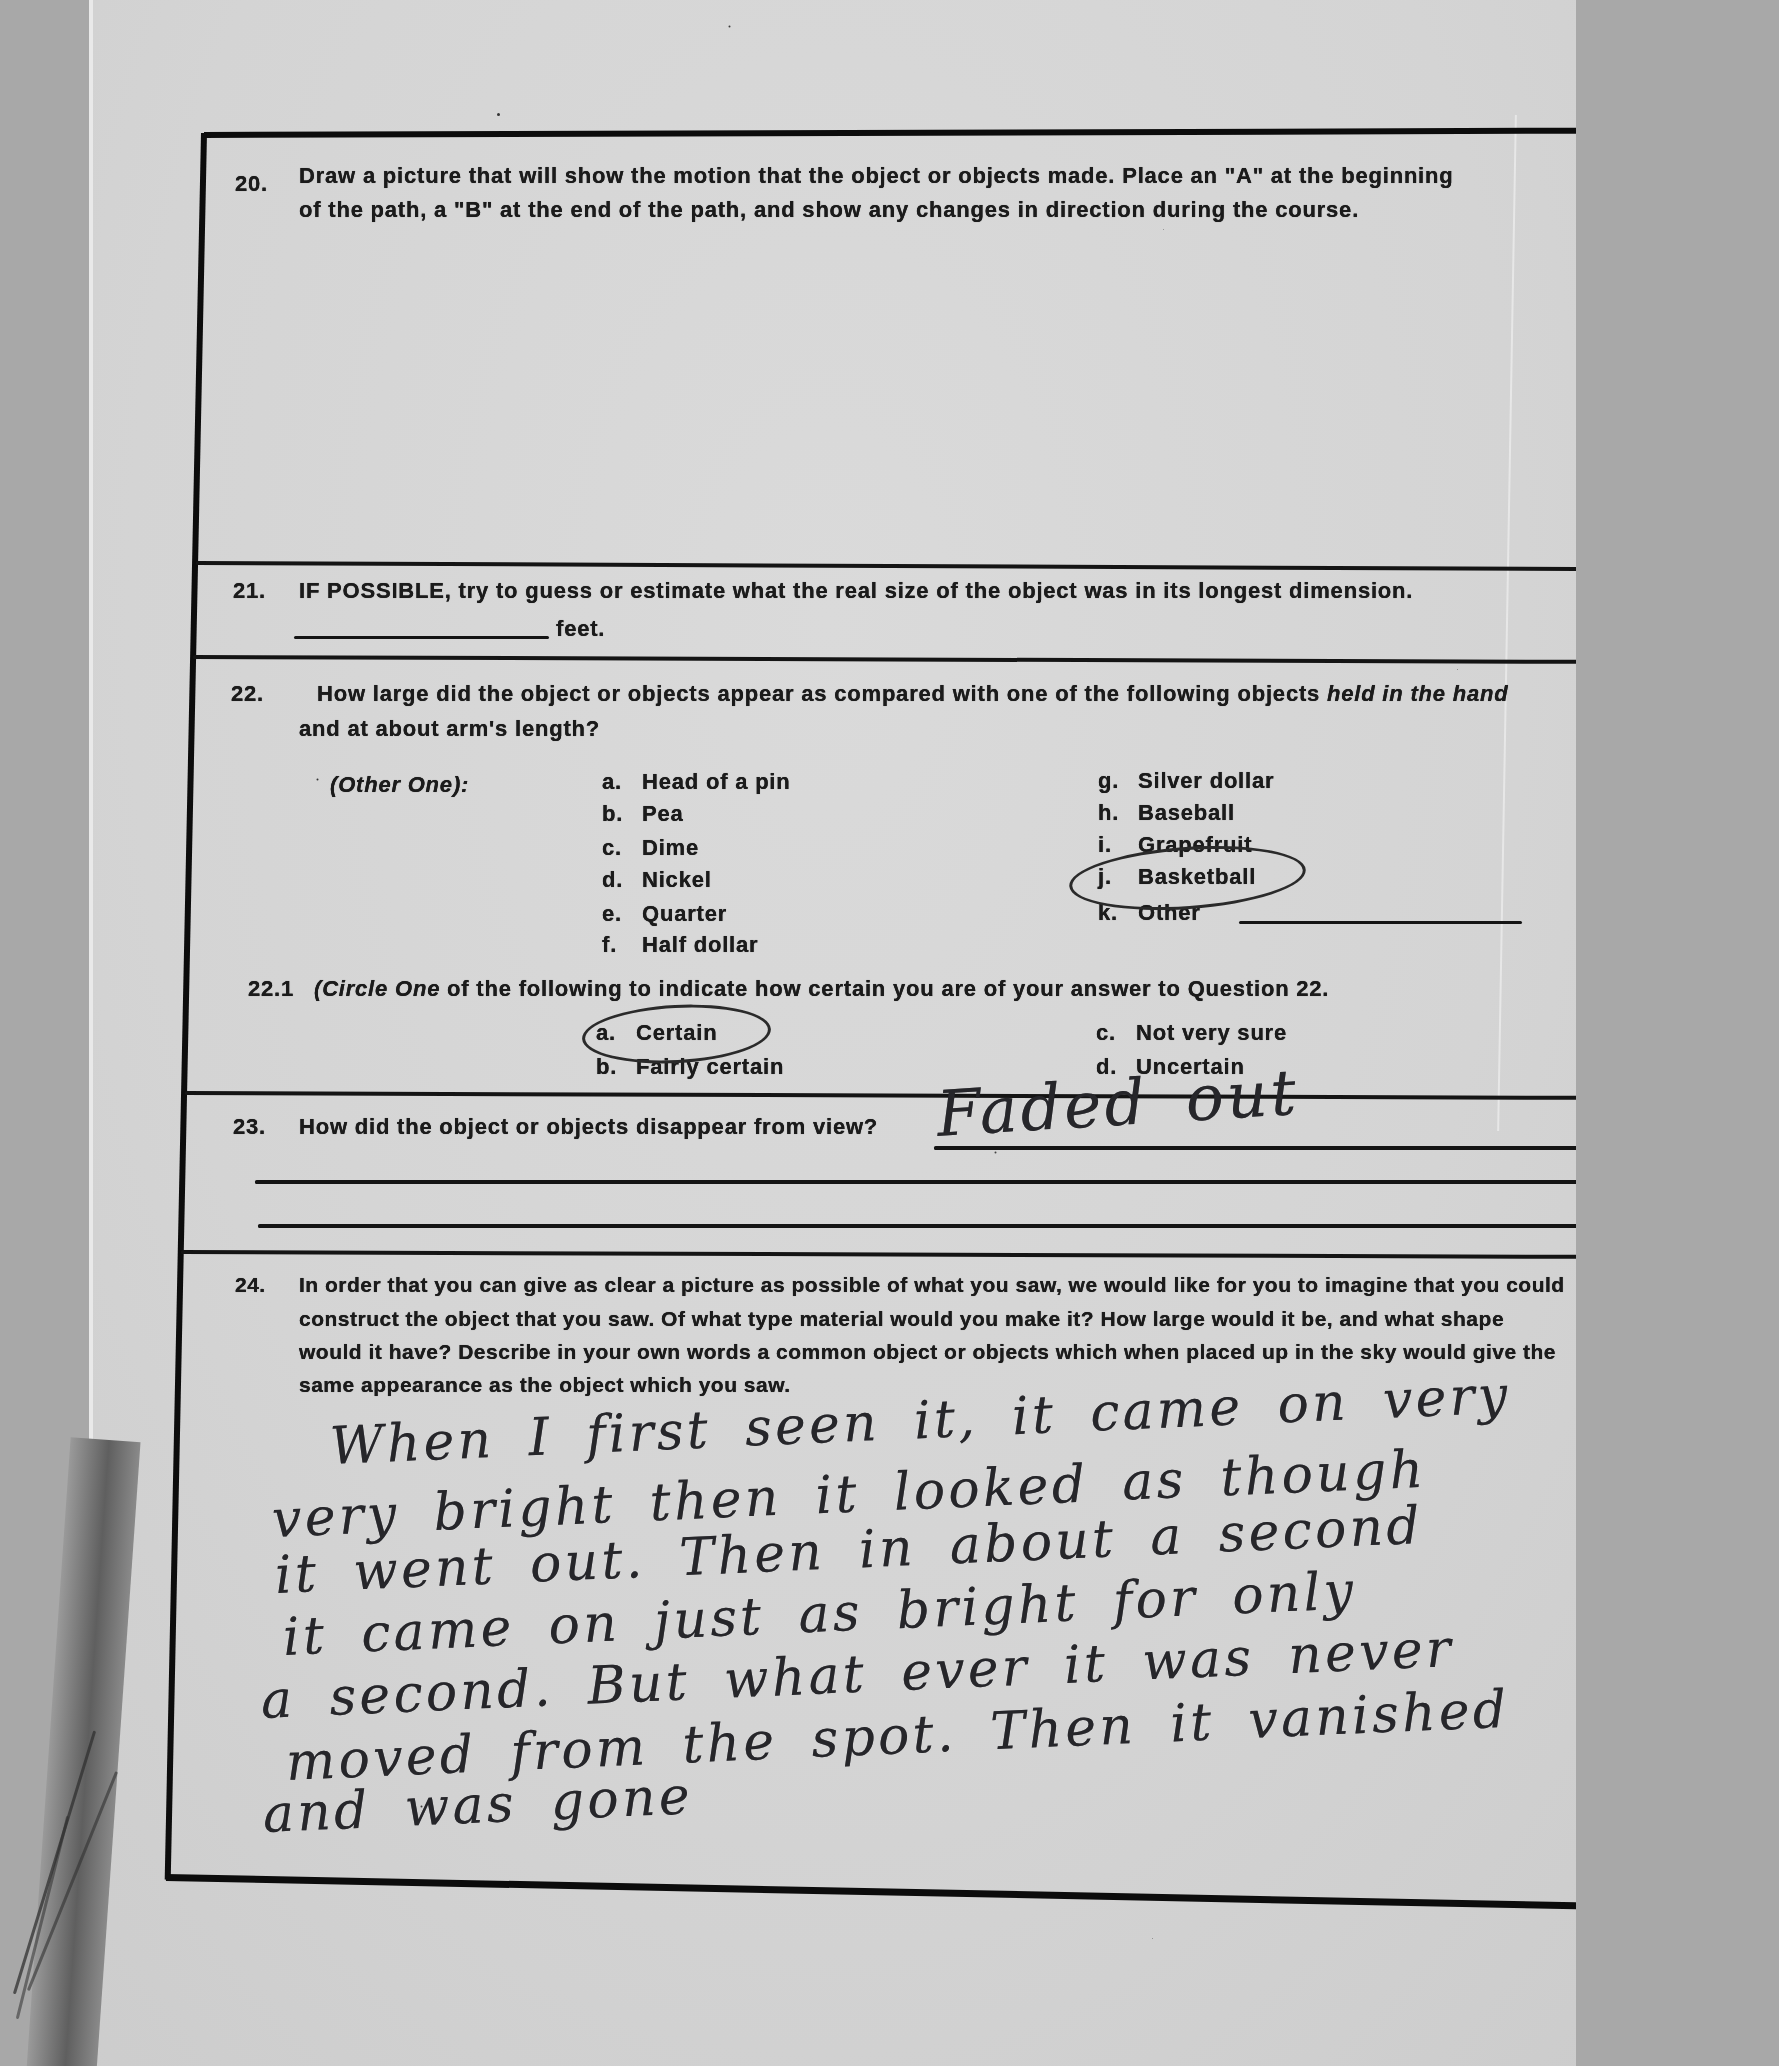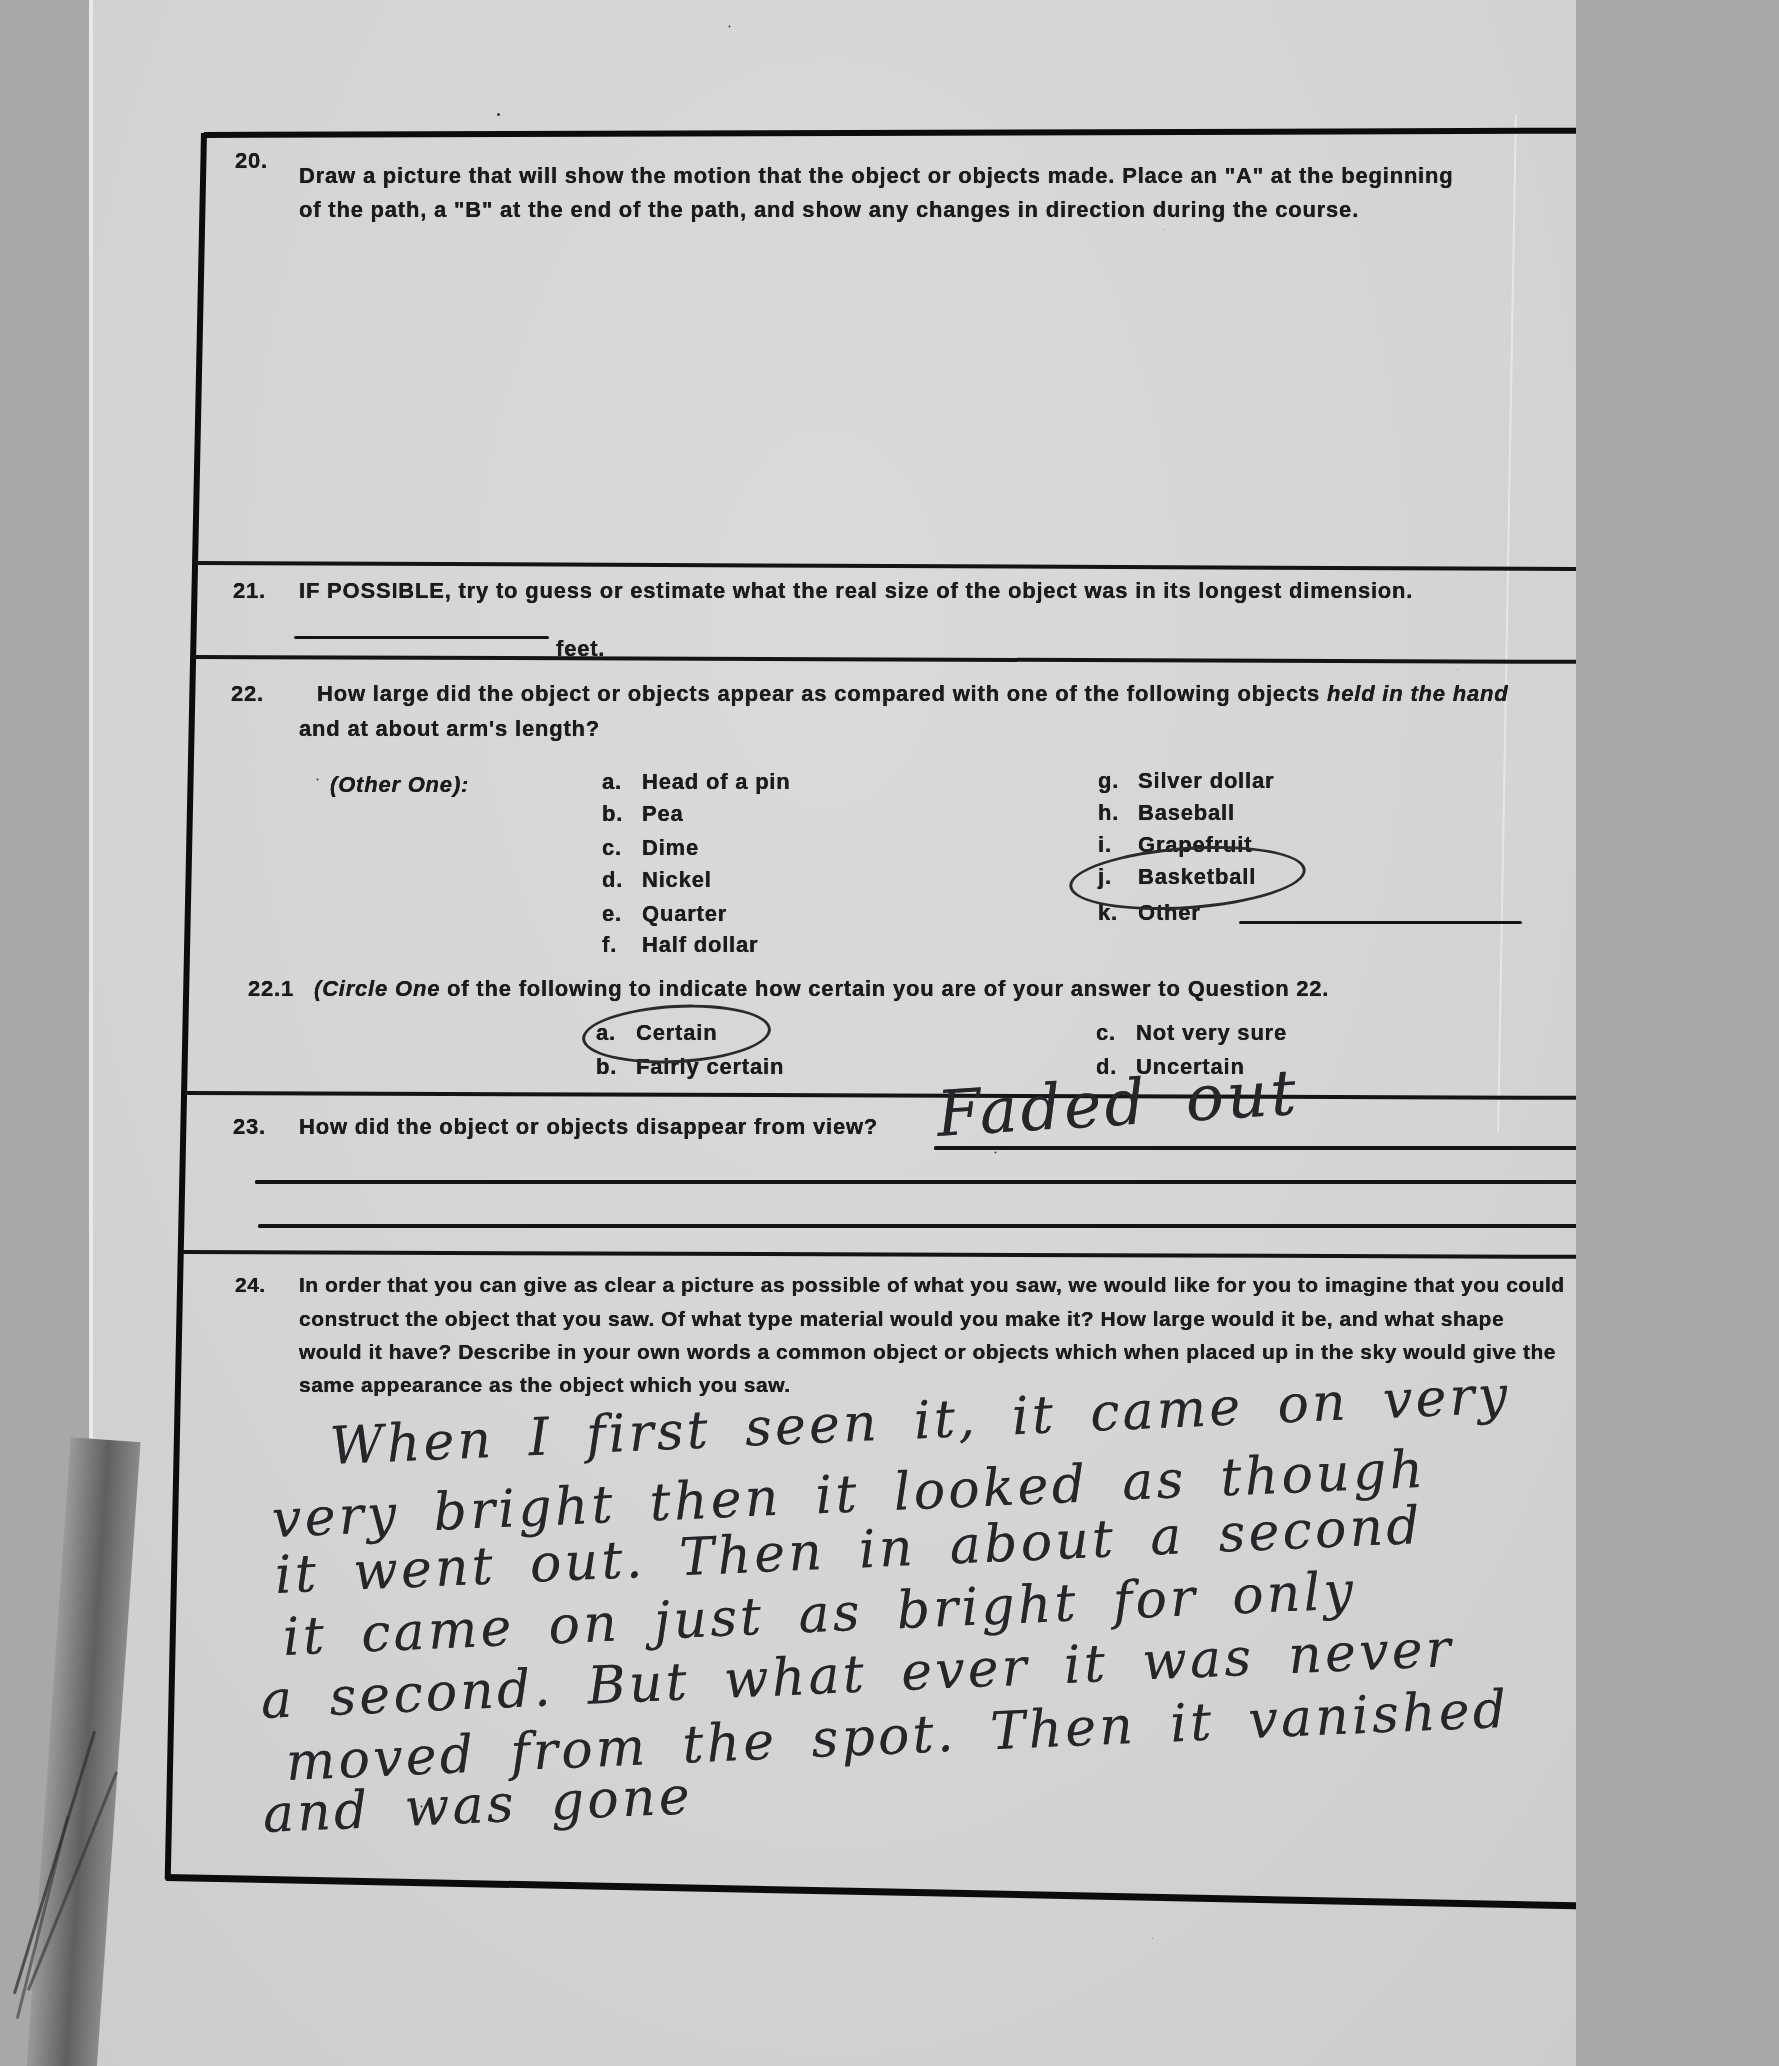--- a/index.html
+++ b/index.html
@@ -55,30 +55,30 @@
   <div class="border-line" style="left:204px;top:132px;width:1499px;height:6px;transform:rotate(-0.18deg);transform-origin:left center;"></div>
   <div class="border-line" style="left:1697px;top:130px;width:6px;height:1778px;"></div>
   <div class="border-line" style="left:201px;top:133px;width:6px;height:1747px;transform:rotate(1.19deg);transform-origin:top left;"></div>
   <div class="border-line" style="left:166px;top:1874px;width:1538px;height:6.6px;transform:rotate(1.15deg);transform-origin:left center;"></div>
 
   <div class="rule" style="left:196px;top:561px;width:1504px;transform:rotate(0.25deg);transform-origin:left center;"></div>
   <div class="rule" style="left:193px;top:655px;width:1506px;transform:rotate(0.2deg);transform-origin:left center;"></div>
   <div class="rule" style="left:185px;top:1091px;width:1515px;transform:rotate(0.2deg);transform-origin:left center;"></div>
   <div class="rule" style="left:181px;top:1250px;width:1518px;transform:rotate(0.2deg);transform-origin:left center;"></div>
 
-  <div class="typed" style="left:235px;top:148px;">20.</div>
+  <div class="typed" style="left:235px;top:171px;">20.</div>
   <div class="typed" style="left:299px;top:163px;">Draw a picture that will show the  motion that the object or objects made.  Place an "A" at the beginning</div>
   <div class="typed" style="left:299px;top:197px;">of the path, a "B" at the end of the path, and show any changes in direction during the course.</div>
 
   <div style="position:absolute;left:209px;top:236px;width:1483px;height:319px;"></div>
 
   <div class="typed" style="left:233px;top:578px;">21.</div>
   <div class="typed" style="left:299px;top:578px;">IF POSSIBLE, try to guess or estimate what the real size of the object was in its longest dimension.</div>
   <div class="rule" style="left:294px;top:636px;width:255px;height:3.3px;"></div>
-  <div class="typed" style="left:556px;top:616px;margin-top:20px;">feet.</div>
+  <div class="typed" style="left:556px;top:616px;">feet.</div>
 
   <div class="typed" style="left:231px;top:681px;">22.</div>
   <div class="typed" style="left:305px;top:681px;margin-left:12px;">
     <span>How large did the object or objects appear as compared with one of the following objects </span><span class="it">held in the hand</span>
   </div>
   <div class="typed" style="left:299px;top:716px;">and at about arm's length?</div>
   <div class="typed it" style="left:330px;top:772px;">(Other One):</div>
 
   <div class="typed opt" style="left:602px;top:769px;">
     <span class="letter">a.</span><span>Head of a pin</span></div>

